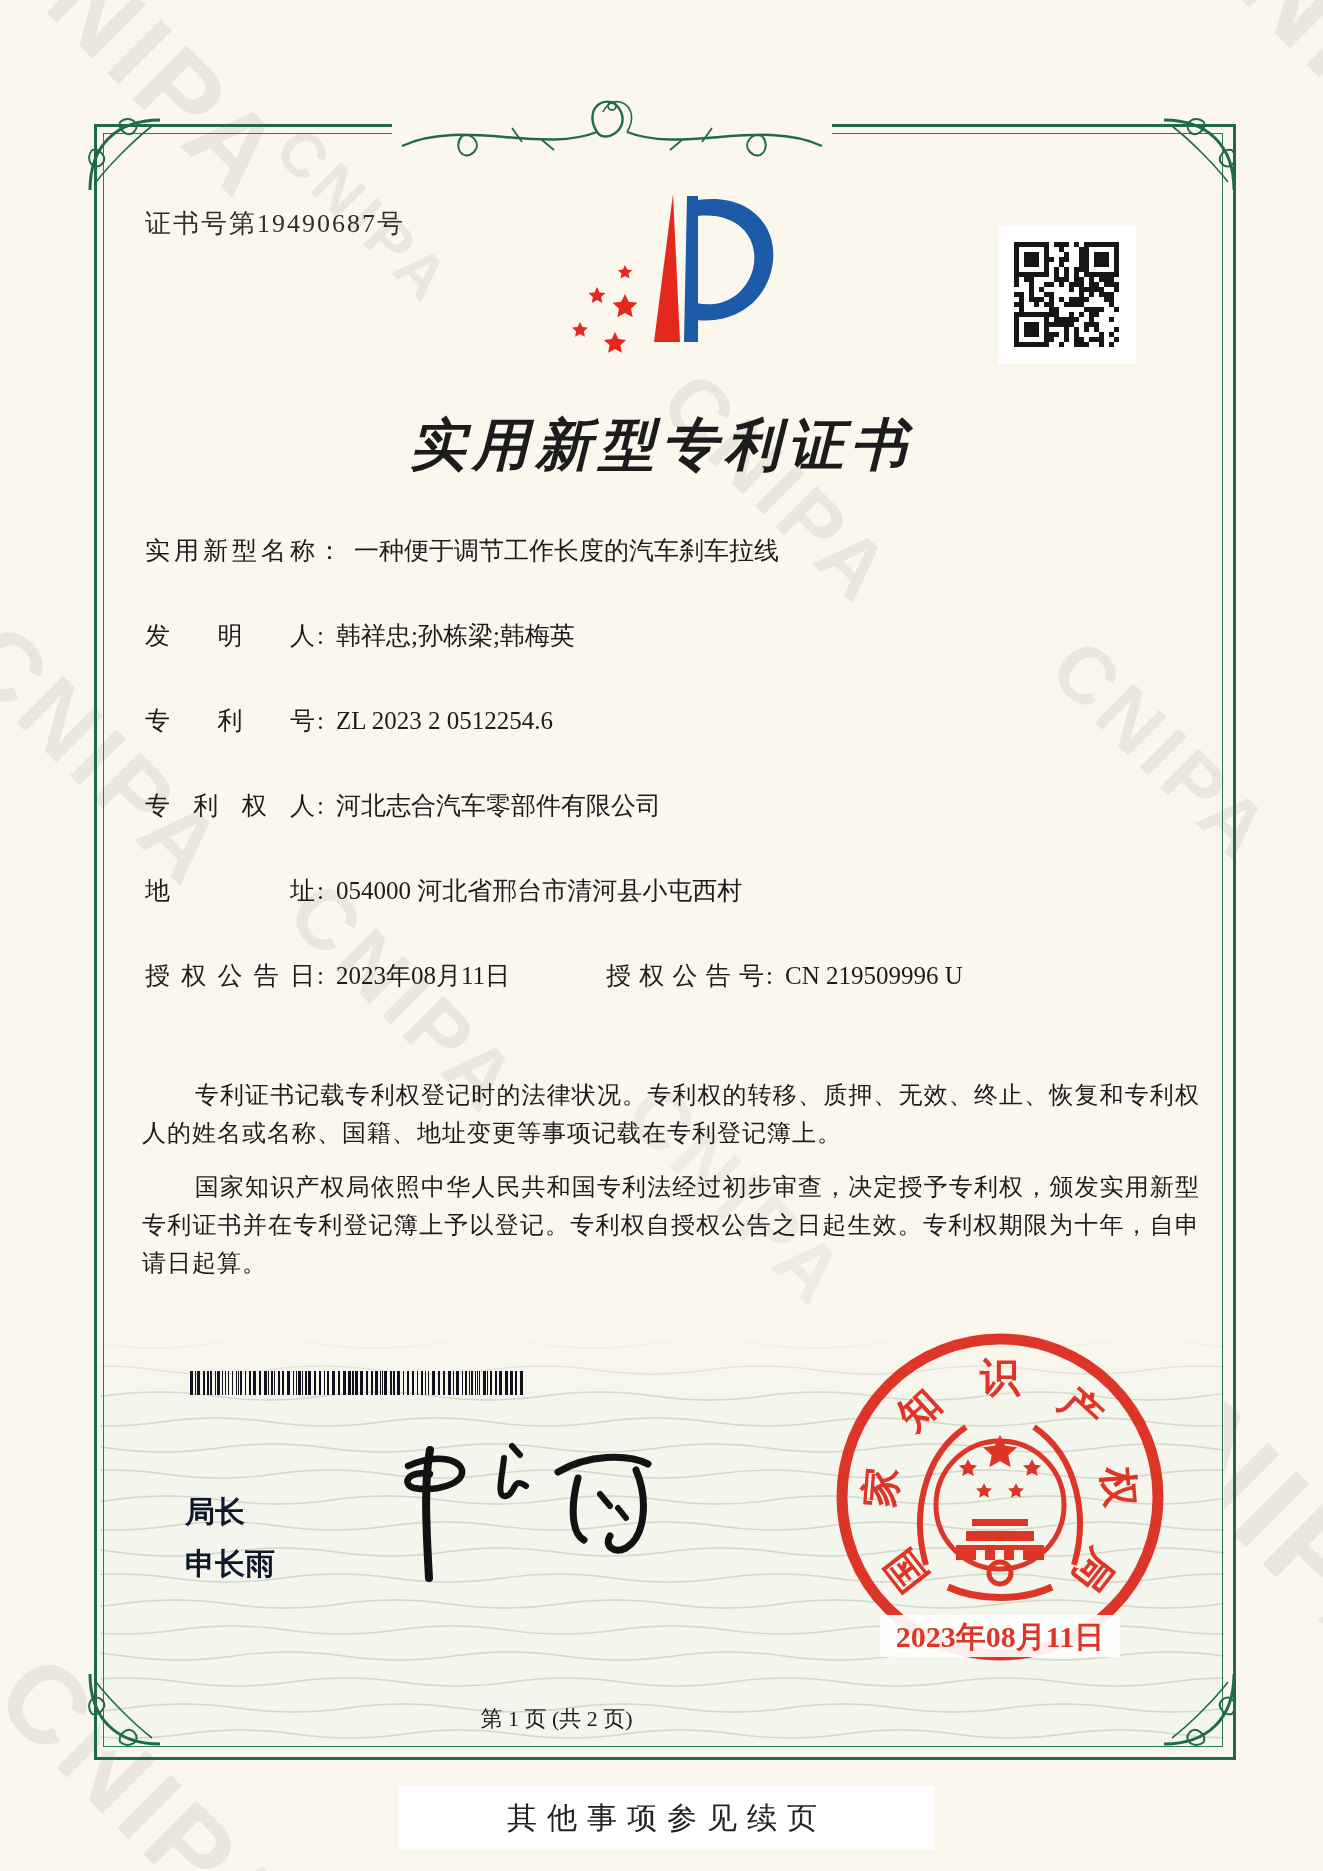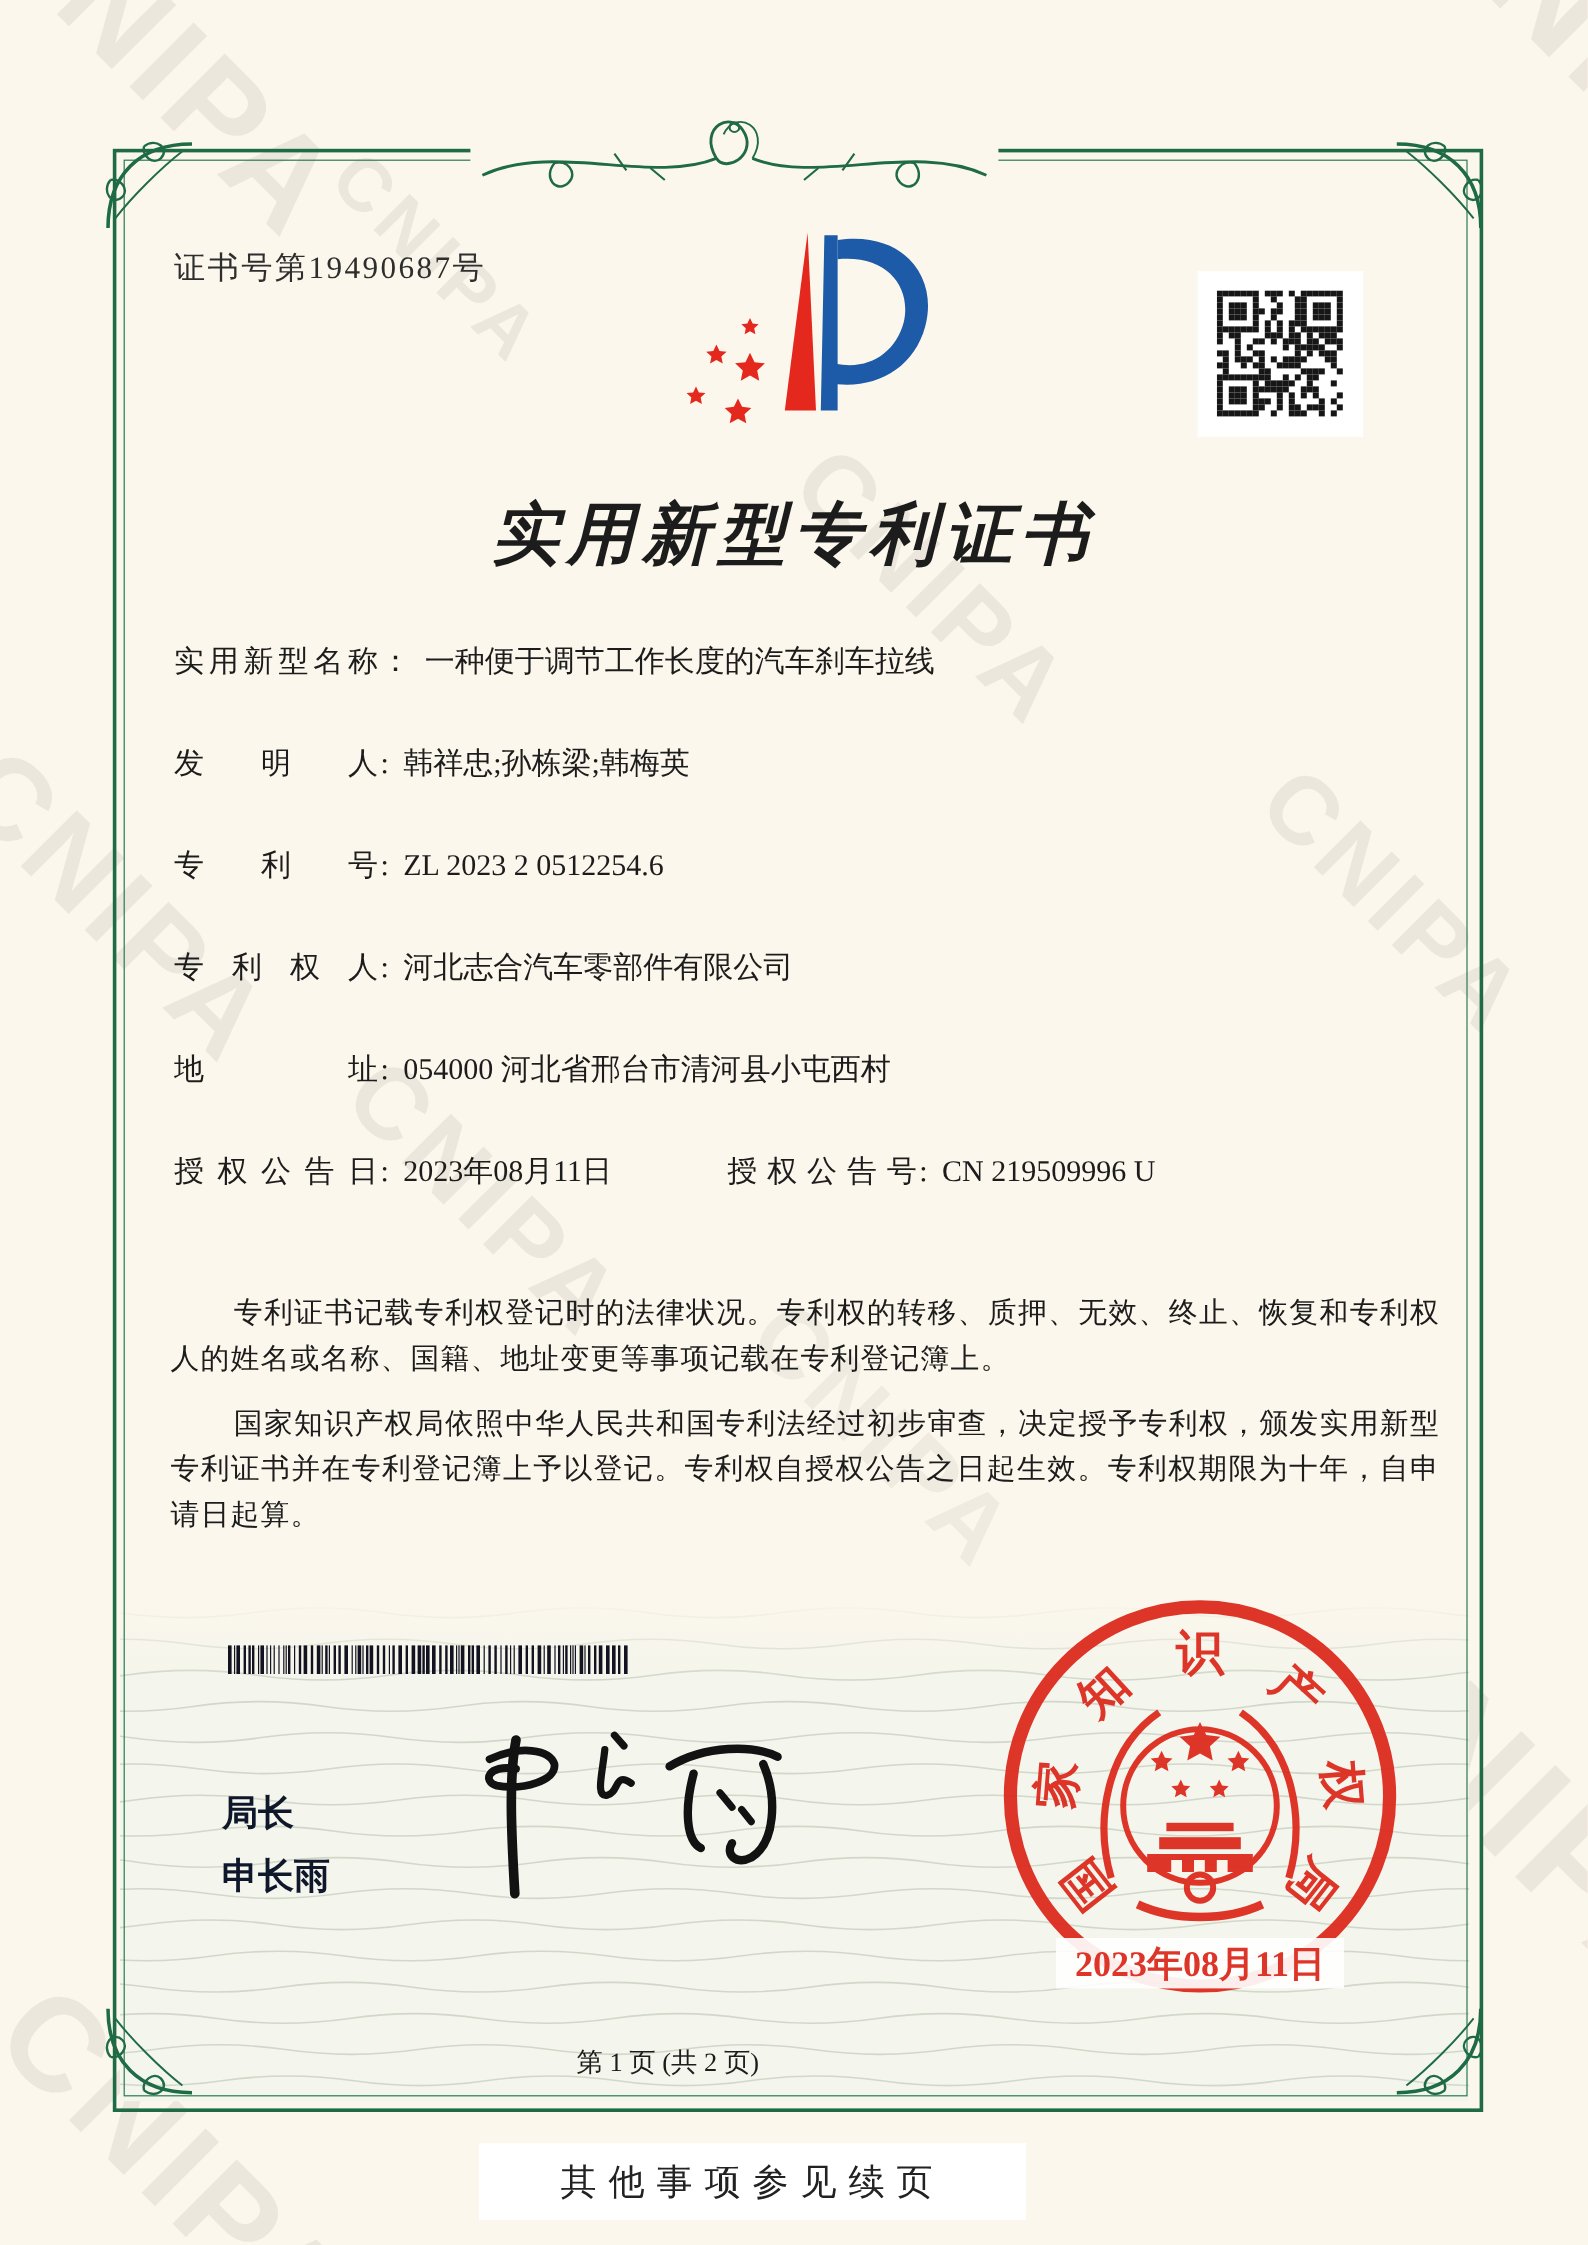--- a/index.html
+++ b/index.html
@@ -33,21 +33,21 @@
   
   .waveband{left:100px;top:1330px;width:1124px;height:421px;z-index:2;background:#f4f5ec;}
   .wavefade{left:100px;top:1330px;width:1124px;height:70px;z-index:2;
             background:linear-gradient(#fcf7ec,rgba(252,247,236,0));}
   .barcode-wrap{left:190px;top:1371px;width:336px;height:24px;z-index:5;}
   .signer{left:185px;top:1486px;z-index:5;font-family:"Liberation Sans","DejaVu Sans",sans-serif;
           font-size:30px;font-weight:600;line-height:52px;color:#0f172a;}
   .sig{left:372px;top:1436px;width:300px;height:160px;z-index:6;}
   .seal{left:826px;top:1323px;width:348px;height:348px;z-index:6;opacity:0.95;}
   .page-foot{left:0;top:1704px;width:1113px;text-align:center;font-size:22px;z-index:5;}
-  .cont-box{left:399px;top:1786px;width:456px;height:64px;background:#ffffff;z-index:5;
+  .cont-box{left:399px;top:1786px;width:536px;height:64px;background:#ffffff;z-index:5;
             display:flex;align-items:center;justify-content:center;}
   .cont-box span{font-size:30px;letter-spacing:10px;color:#222;}
   svg text.ring{font-family:"Liberation Serif","DejaVu Serif",serif;font-weight:700;}
 </style>
 </head>
 <body>
 
 <span class="wm" style="left:-45px;top:-15px;font-size:110px;">CNIPA</span>
 <span class="wm" style="left:1135px;top:-35px;font-size:125px;">CNIPA</span>
 <span class="wm" style="left:255px;top:180px;font-size:62px;">CNIPA</span>

